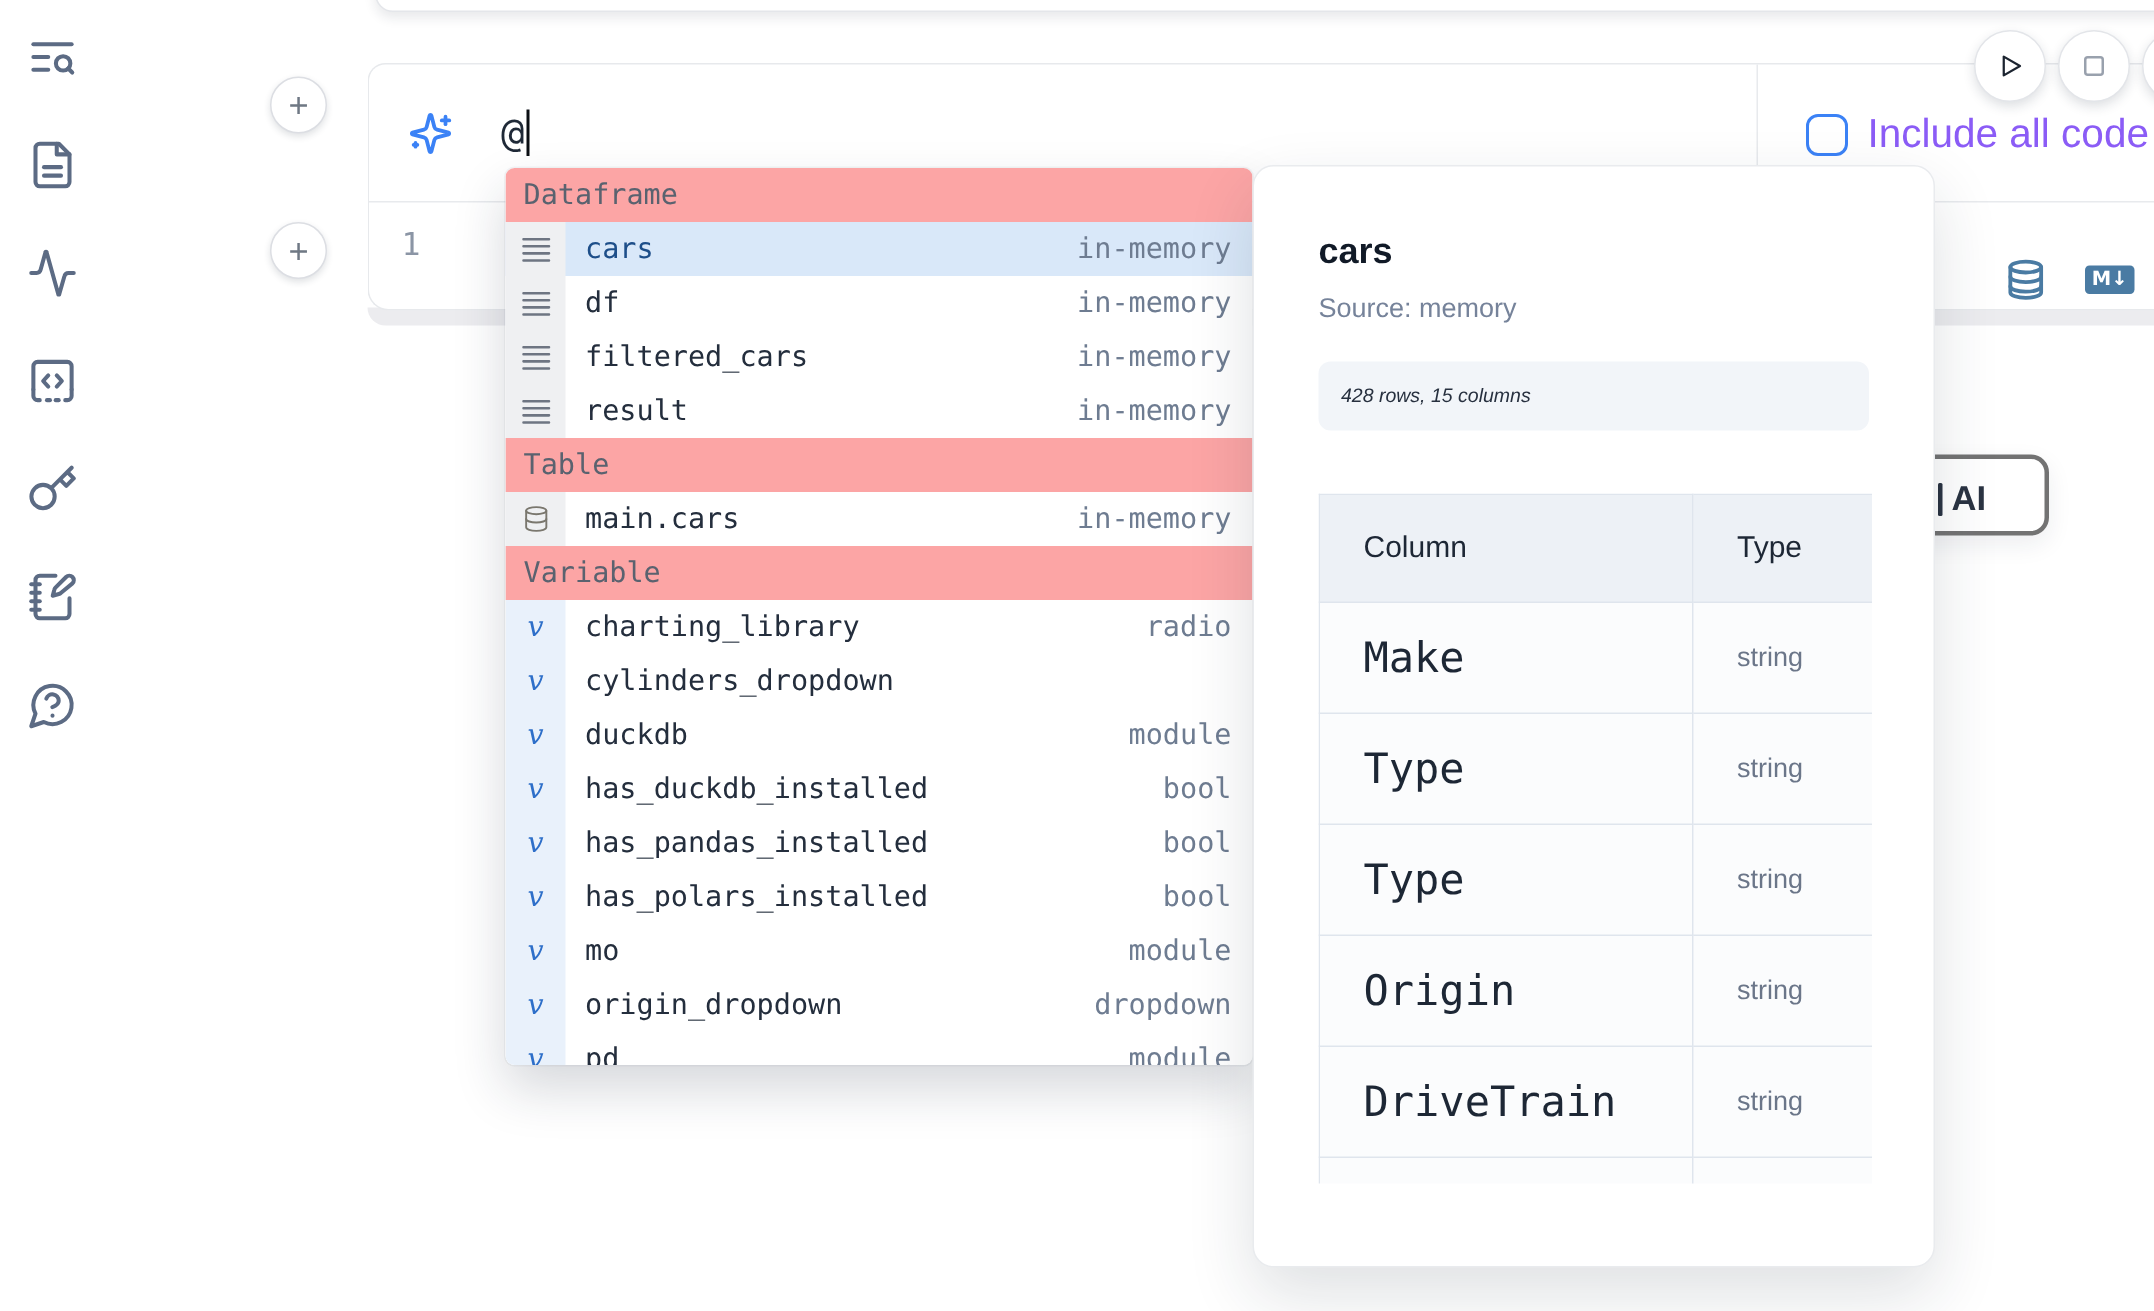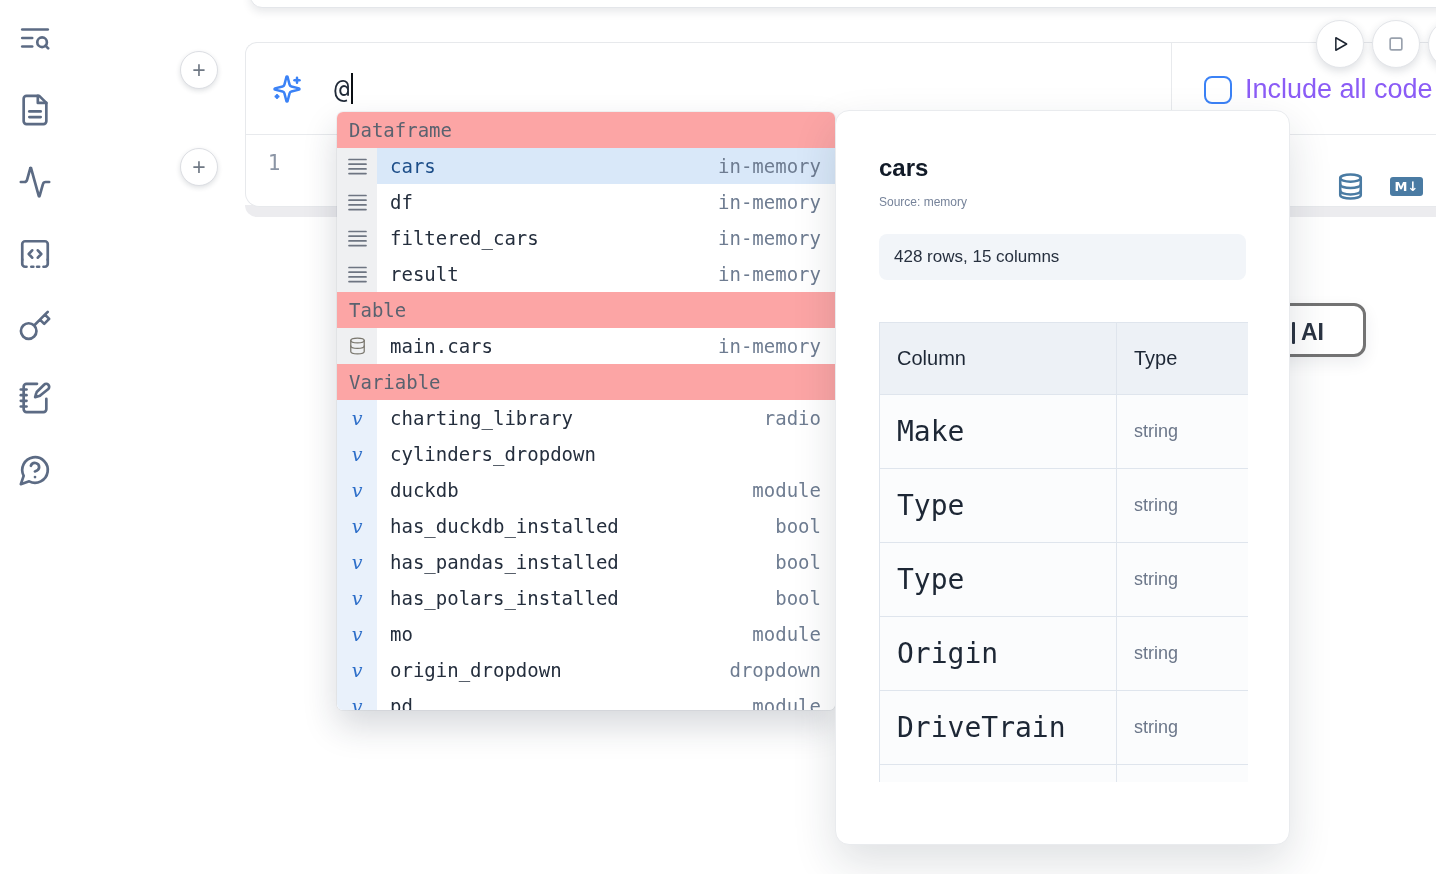--- a/index.html
+++ b/index.html
@@ -83,26 +83,26 @@
   .dd-row.selected .dd-name{color:#1d4e89;}
   .vi{font-family:"DejaVu Serif",serif;font-style:italic;font-size:19px;color:#2e6fc9;line-height:1;}
   .rows-ico{stroke:#6e7582;stroke-width:1.7;stroke-linecap:round;}
   .mini-db{stroke:#7a776e;fill:none;stroke-width:1.6;stroke-linecap:round;stroke-linejoin:round;}
 
   
   .panel{position:absolute;left:835px;top:110px;width:455px;height:735px;box-sizing:border-box;
          background:#fff;border:1px solid #e9ebee;border-radius:14px;z-index:40;
          box-shadow:0 18px 44px rgba(30,40,60,.14);}
   .panel-title{margin:43px 0 0 43px;font-size:24px;font-weight:bold;color:#111a27;}
-  .panel-source{margin:13px 12px 0 43px;font-size:12px;color:#76839a;}
+  .panel-source{margin:13px 12px 0 43px;font-size:18px;color:#76839a;}
   .shape-chip{margin:25px 43px 0 43px;height:46px;line-height:46px;background:#f2f5f9;border-radius:8px;
-              padding-left:15px;font-size:17px;color:#27303f;}
+              padding-left:15px;font-size:13px;color:#27303f;font-style:italic;}
   .tablewrap{margin:42px 0 0 43px;width:369px;height:460px;overflow:hidden;}
   table.schema{border-collapse:collapse;width:369px;table-layout:fixed;}
-  table.schema th,table.schema td{border:1px solid #dfe5ed;padding:0 0 0 17px;text-align:left;}
+  table.schema th,table.schema td{border:1px solid #dfe5ed;padding:0 0 0 29px;text-align:left;}
   table.schema th{height:71px;background:#edf1f6;font-weight:normal;font-size:20px;color:#1d2735;}
   table.schema td{height:73px;background:#fbfcfd;}
   td.colname{font-family:"DejaVu Sans Mono",monospace;font-size:28px;color:#1d2735;}
   td.coltype{font-size:18px;color:#6b7689;}
   th.c1,td.c1{width:219px;} th.c2,td.c2{width:119px;}
 </style>
 </head>
 <body>
 
 <div class="screen">

